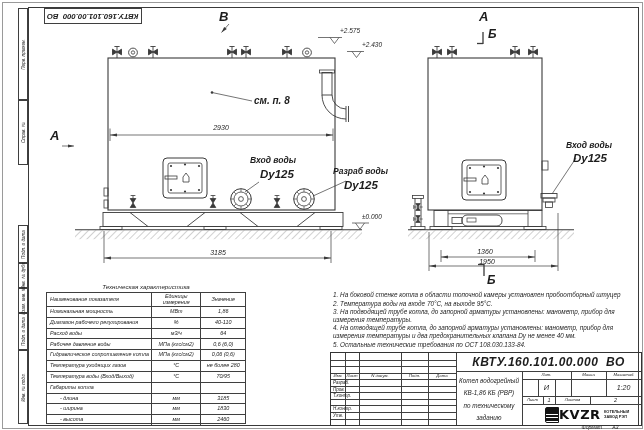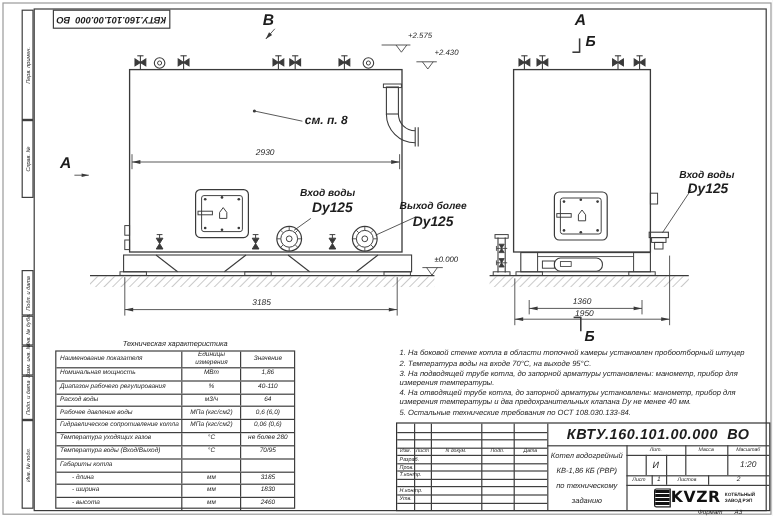--- a/index.html
+++ b/index.html
@@ -268,21 +268,21 @@
   <div class="t lbl" style="left:479px;top:9px;font-size:13px;">А</div>
   <div class="t lbl" style="left:488px;top:27px;font-size:12px;">Б</div>
   <div class="t lbl" style="left:487px;top:273px;font-size:12px;">Б</div>
 
   <div class="t" style="left:340px;top:26.5px;font-size:6.5px;">+2.575</div>
   <div class="t" style="left:362px;top:40.5px;font-size:6.5px;">+2.430</div>
   <div class="t" style="left:362px;top:213px;font-size:6.5px;">±0.000</div>
 
   <div class="t lbl" style="left:250px;top:155px;font-size:8.5px;">Вход воды</div>
   <div class="t lbl" style="left:260px;top:168px;font-size:11.5px;">Dy125</div>
-  <div class="t lbl" style="left:333px;top:166px;font-size:8.5px;">Выход более</div>
+  <div class="t lbl" style="left:333px;top:166px;font-size:8.5px;">Разраб воды</div>
   <div class="t lbl" style="left:344px;top:179px;font-size:11.5px;">Dy125</div>
   <div class="t lbl" style="left:566px;top:140px;font-size:8.5px;">Вход воды</div>
   <div class="t lbl" style="left:573px;top:152px;font-size:11.5px;">Dy125</div>
 
   <div class="t" id="techtitle">Техническая характеристика</div>
   <div id="tech">
     <div class="trow head">
       <div class="tc c1">Наименование показателя</div>
       <div class="tc c2">Единицы измерения</div>
       <div class="tc c3">Значение</div>

